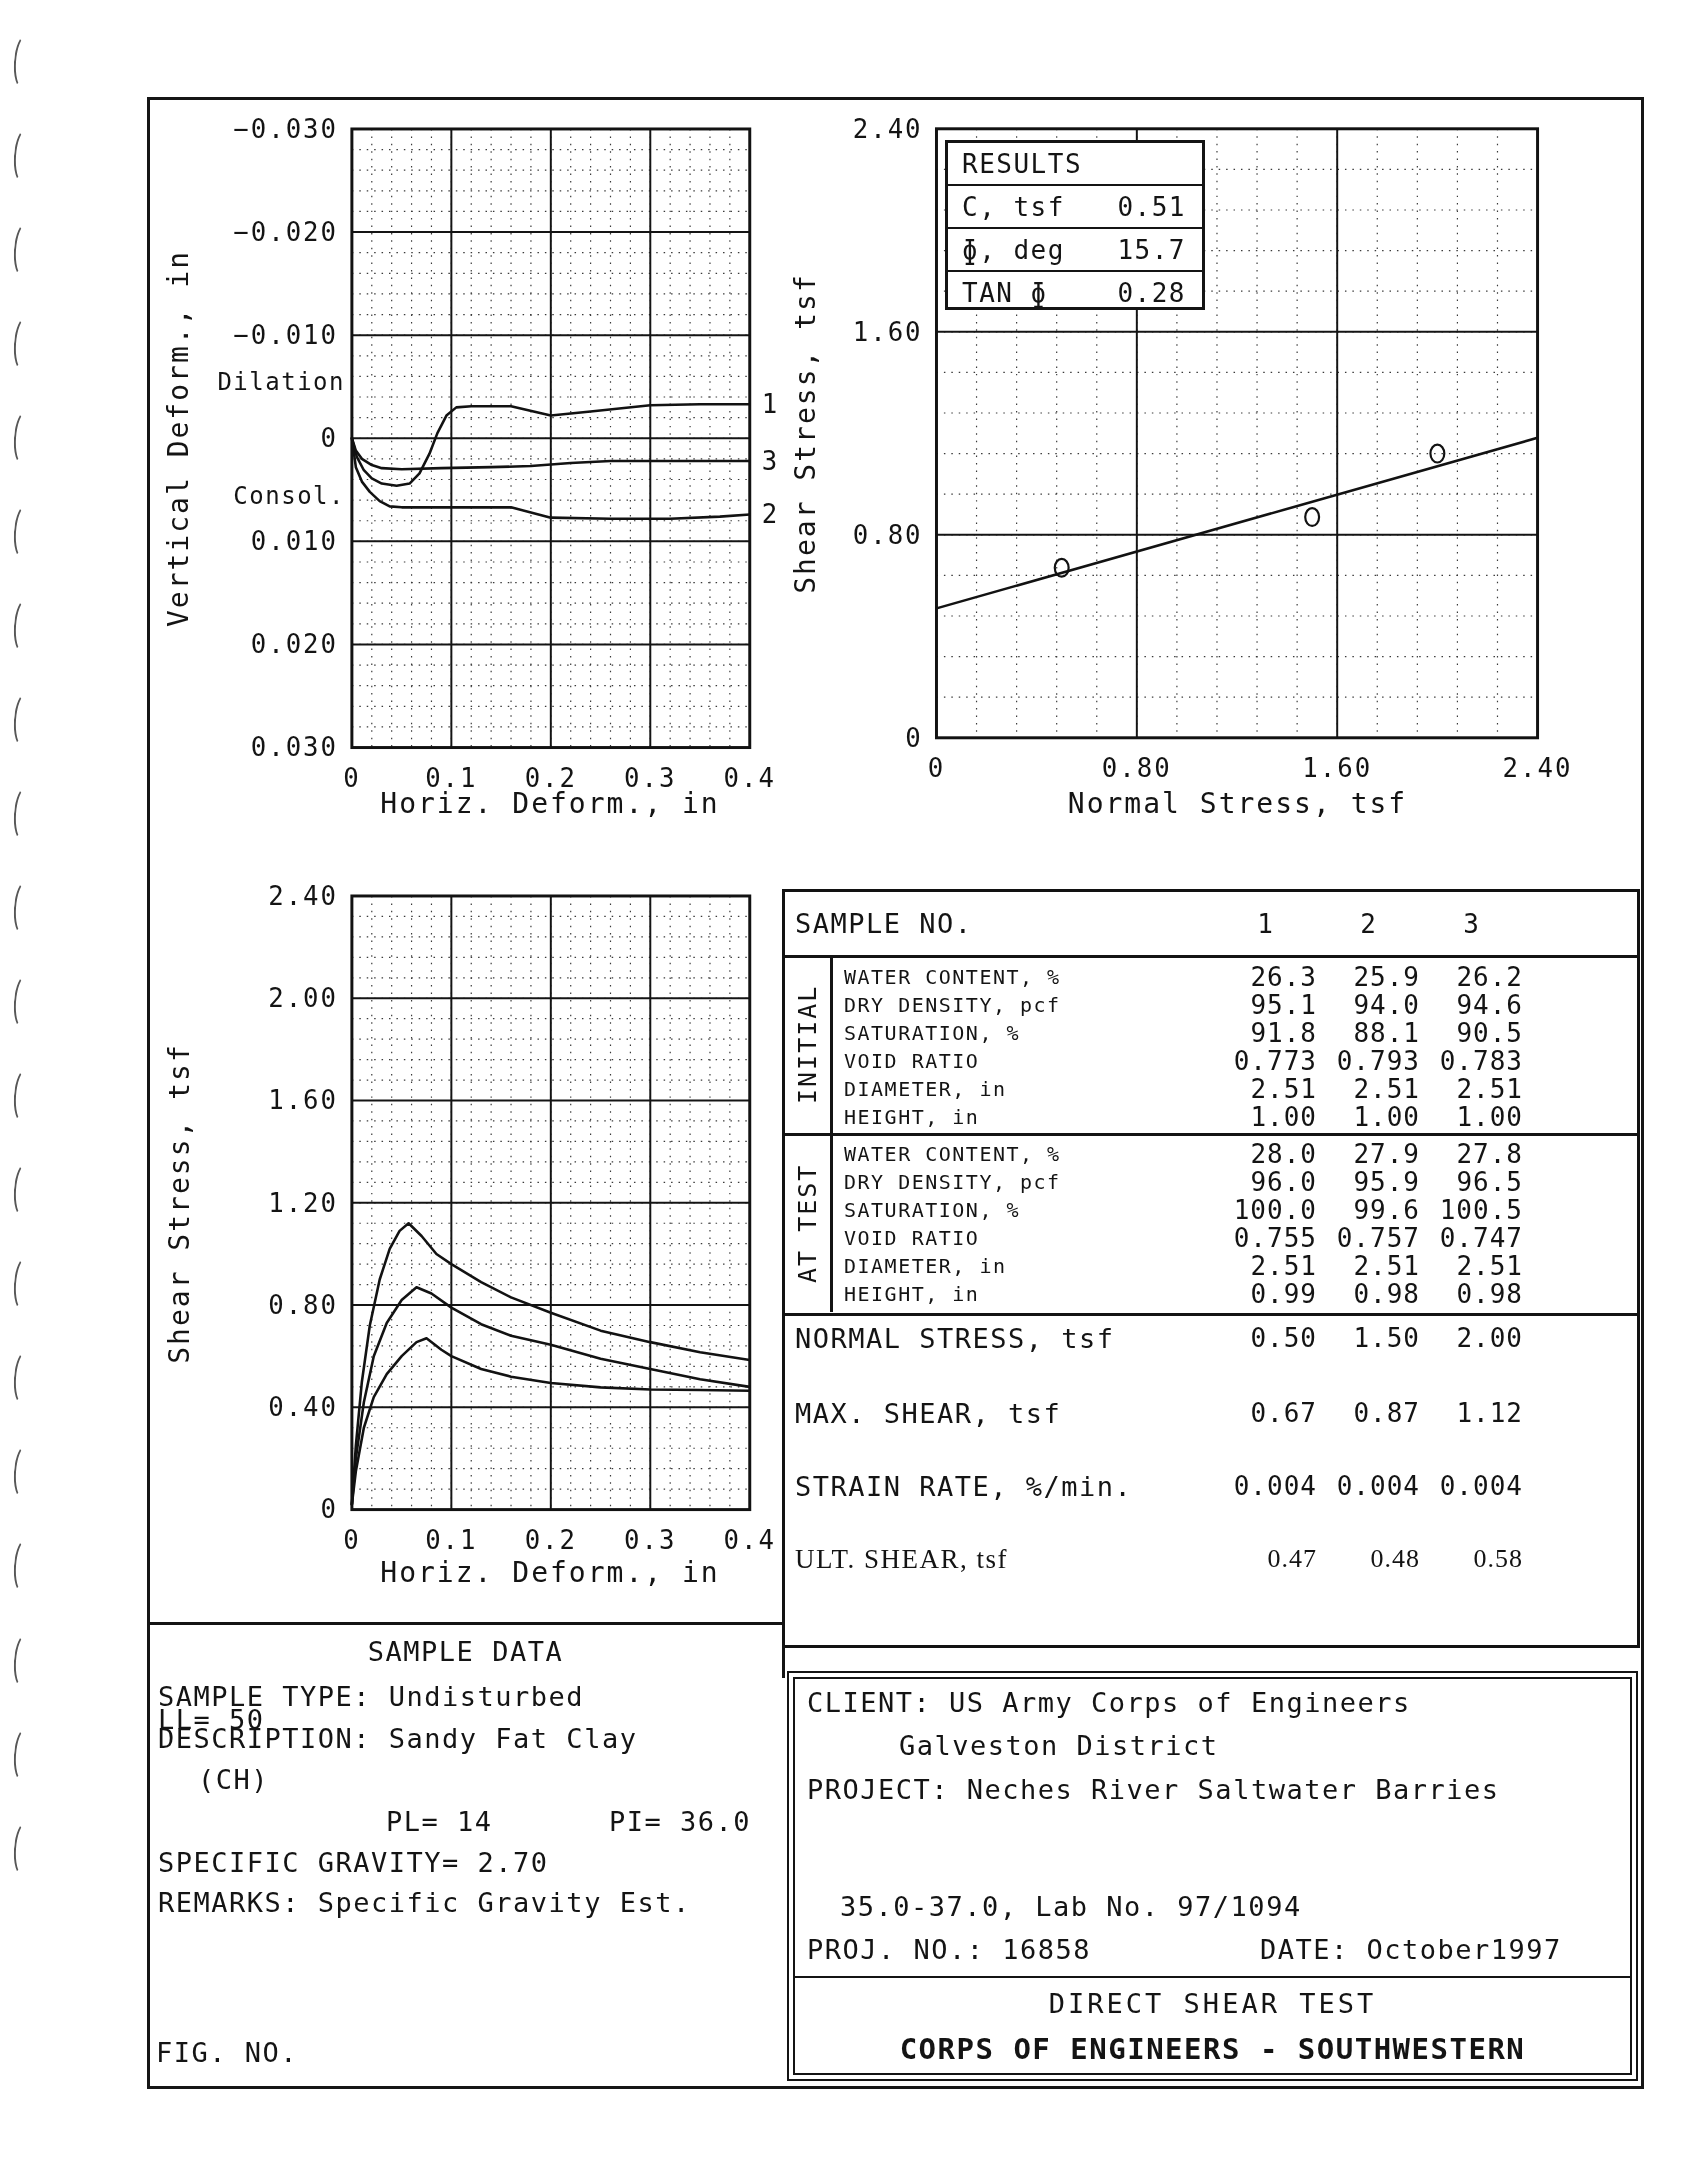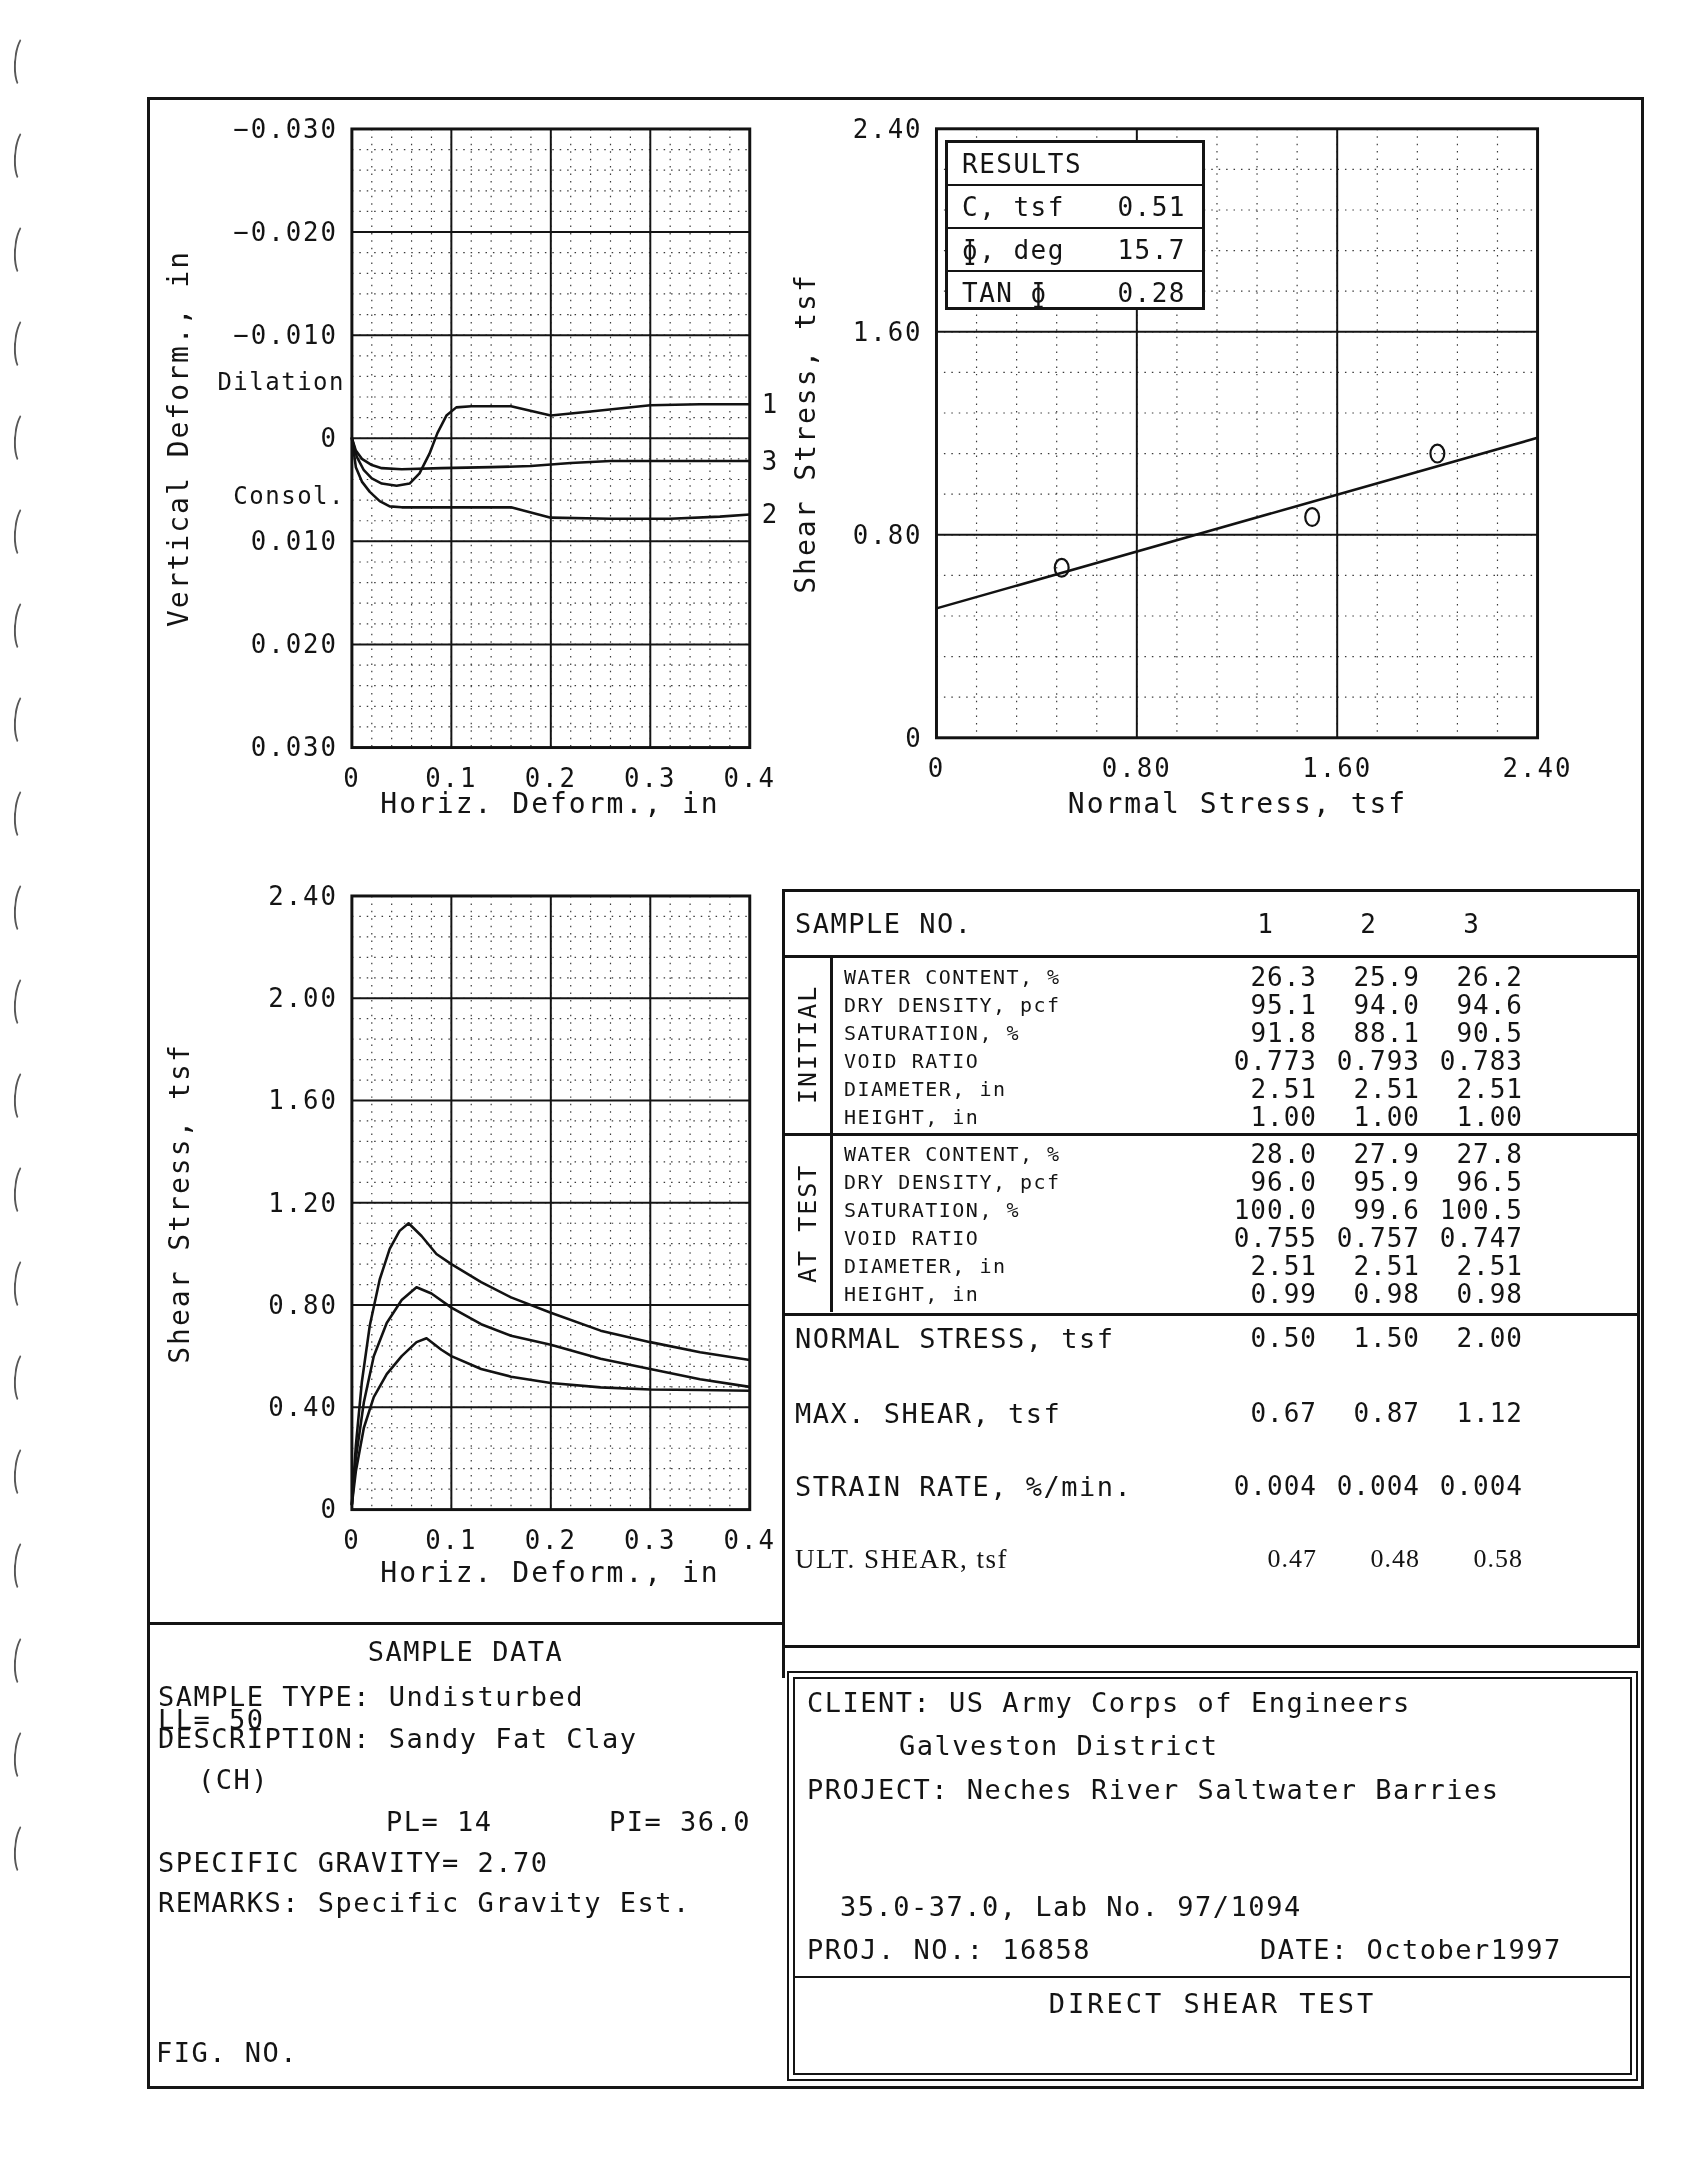--- a/index.html
+++ b/index.html
@@ -458,17 +458,18 @@
   <div class="cbox">
     <div class="cbox-inner">
       <div class="line" style="left:12px;top:8px;">CLIENT: US Army Corps of Engineers</div>
       <div class="line" style="left:104px;top:51px;">Galveston District</div>
       <div class="line" style="left:12px;top:95px;">PROJECT: Neches River Saltwater Barries</div>
       <div class="line" style="left:45px;top:212px;">35.0-37.0, Lab No. 97/1094</div>
       <div class="line" style="left:12px;top:255px;">PROJ. NO.: 16858</div>
       <div class="line" style="left:465px;top:255px;">DATE: October1997</div>
       <div class="hline-abs" style="left:0;right:0;top:297px;height:2px;"></div>
       <div class="center-line footer-title" style="top:309px;">DIRECT SHEAR TEST</div>
+      <div class="center-line footer-org" style="top:353px;">CORPS OF ENGINEERS - SOUTHWESTERN</div>
     </div>
   </div>
 
 </div>
 
 
 </body></html>

